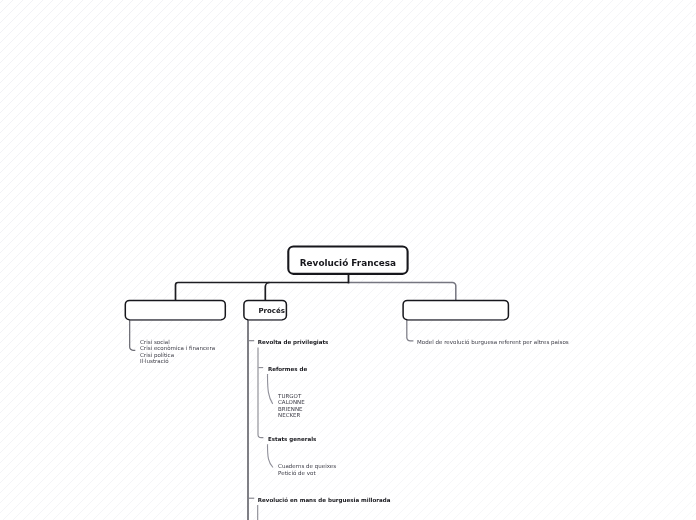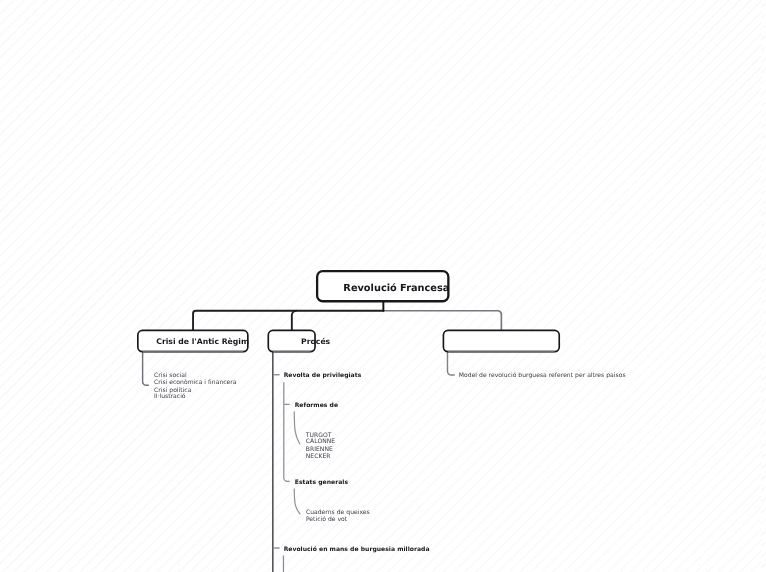--- a/index.html
+++ b/index.html
@@ -8,21 +8,21 @@
        font-family:"DejaVu Sans",sans-serif;}
   #canvas{position:relative;width:696px;height:520px;overflow:hidden;
     background-color:#ffffff;
     background-image:repeating-linear-gradient(-45deg,
         rgba(0,0,0,0) 0px, rgba(0,0,0,0) 6.2px,
         rgba(222,222,233,0.55) 6.6px, rgba(222,222,233,0.55) 6.8px,
         rgba(0,0,0,0) 7.07px);
     background-position:-4px 0;}
   #wires{position:absolute;left:0;top:0;width:696px;height:520px;pointer-events:none;}
   .node{position:absolute;box-sizing:border-box;background:transparent;border:0;
-    display:flex;align-items:center;justify-content:flex-end;
+    display:flex;align-items:center;justify-content:center;
     font-weight:bold;color:#17171c;white-space:nowrap;}
   .node > span{display:block;line-height:1;transform:translateY(var(--ty,0.2865em));}
   .lbl{position:absolute;white-space:nowrap;color:#3a3a44;font-size:5.5px;
        line-height:6.5px;letter-spacing:0.02px;}
   .lbl.b{font-weight:bold;color:#17171c;}
 </style>
 </head>
 <body>
 
 <div id="canvas">
@@ -65,23 +65,20 @@
         <path d="M248.1,319.7 h34.1"></path>
         <path d="M407.3,319.7 h96.9"></path>
       </g>
     </g>
   </svg>
 
   <div class="node" style="left:287.4px;top:245.3px;width:121.1px;height:29.6px;font-size:8.9px;--ty:2.5px;border-width:2.1px;border-bottom-color:#17171c;border-radius:5.6px;">
     <span>Revolució Francesa</span>
   </div>
 
-  <div class="node" style="left:124.6px;top:299.65px;width:101.8px;height:21px;font-size:7px;--ty:0.85px;">
-    <span>Crisi de l'Antic Règim</span>
-  </div>
 
   <div class="node" style="left:243.2px;top:299.65px;width:57px;height:21px;font-size:7px;--ty:0.85px;">
     <span>Procés</span>
   </div>
 
 
   <div class="lbl" style="left:140px;top:338.9px;">Crisi social</div>
   <div class="lbl" style="left:140px;top:345.4px;">Crisi econòmica i financera</div>
   <div class="lbl" style="left:140px;top:351.9px;">Crisi política</div>
   <div class="lbl" style="left:140px;top:358.4px;">Il·lustració</div>

